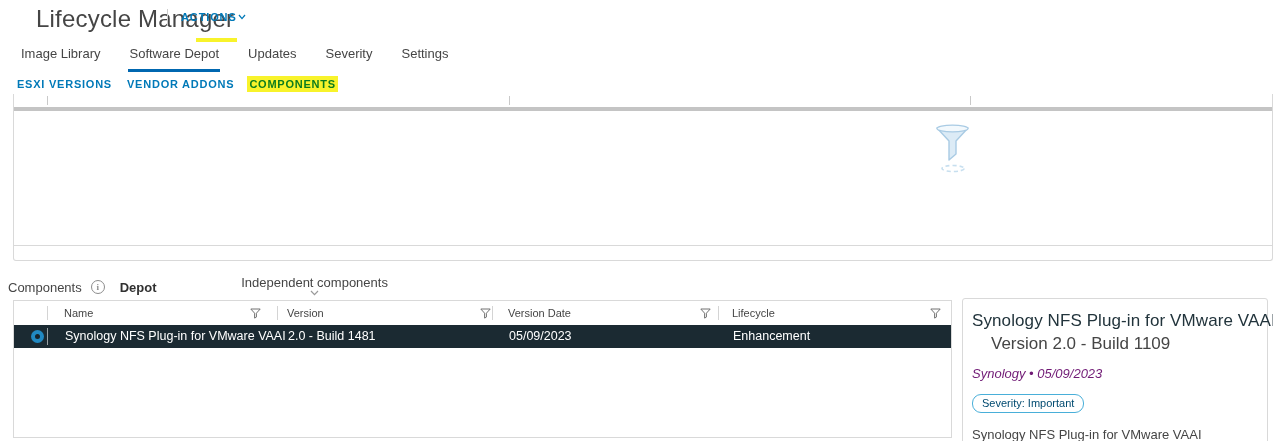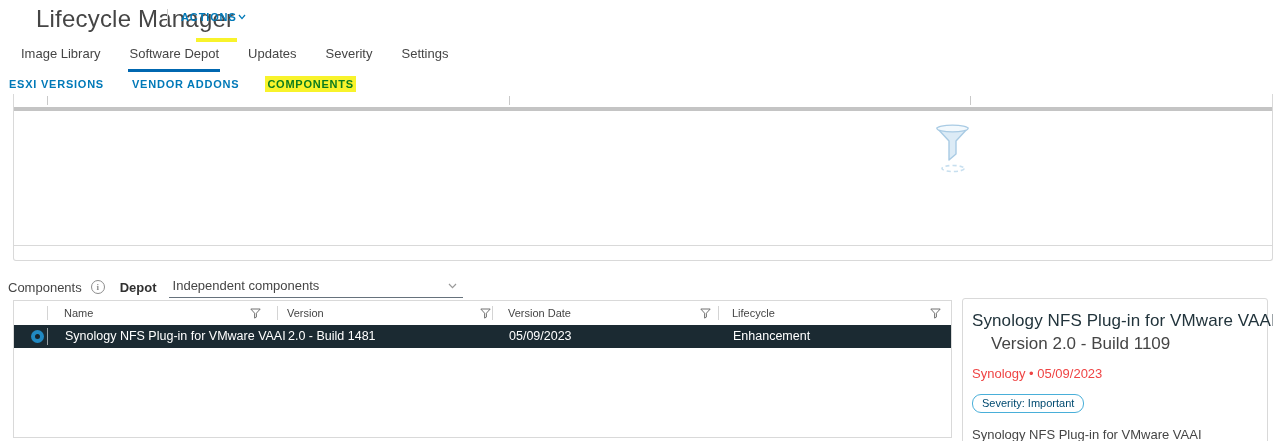--- a/index.html
+++ b/index.html
@@ -10,62 +10,62 @@
   .page-title { position:absolute; left:36px; top:5px; font-size:24px; font-weight:400; color:#454545; letter-spacing:.2px; }
   .title-divider { position:absolute; left:167px; top:9px; height:17px; border-left:1px solid #cccccc; }
   .actions-btn { position:absolute; left:181px; top:11px; font-size:11px; font-weight:700; color:#0079b8; letter-spacing:.08em; cursor:pointer; display:flex; align-items:center; gap:1px; }
 
   
   .tabs { position:absolute; left:20px; top:44px; display:flex; gap:27px; }
   .tab { font-size:13px; color:#454545; padding:2px 1px 8px; cursor:pointer; }
   .tab.active { border-bottom:3px solid #0067b0; }
 
   
-  .subtabs { position:absolute; left:7px; top:76px; display:flex; gap:24px; align-items:flex-start; }
+  .subtabs { position:absolute; left:15px; top:76px; display:flex; gap:11px; align-items:flex-start; }
   .subtab { font-size:11px; font-weight:700; letter-spacing:.07em; color:#0079b8; cursor:pointer; padding:2px 2px; }
   .subtab.highlighted { background:#f8f32b; color:#0c7c1e; }
   .highlight-artifact { position:absolute; left:196px; top:38px; width:41px; height:4px; background:#f8f32b; }
 
   
   .top-panel { position:absolute; left:13px; top:94px; width:1260px; height:167px; background:#fff;
                border:1px solid #d9d9d9; border-top:0; border-radius:0 0 3px 3px; }
   .top-panel .tick { position:absolute; top:2px; width:1px; height:9px; background:#c9c9c9; }
   .top-scrollbar { position:absolute; left:0; right:0; top:13px; height:4px; background:#c4c4c4; }
   .top-footer-line { position:absolute; left:0; right:0; bottom:14px; border-top:1px solid #d9d9d9; }
   .funnel-watermark { position:absolute; left:920px; top:30px; }
 
   
   .components-bar { position:absolute; left:8px; top:276px; height:22px; display:flex; align-items:center; }
   .components-label { font-size:13px; color:#454545; }
   .info-icon { width:14px; height:14px; margin-left:9px; border:1px solid #8c8c8c; border-radius:50%;
                color:#8c8c8c; font-size:9px; font-weight:700; display:flex; align-items:center; justify-content:center;
                font-family:"Liberation Serif", serif; cursor:pointer; }
   .show-label { font-size:13px; font-weight:700; color:#313131; margin-left:15px; }
   .show-select { margin-left:12px; width:294px; display:flex; align-items:center; justify-content:space-between;
-                 font-size:13px; color:#454545; border-bottom:1px solid #66727c; padding:2px 6px 4px 4px; cursor:pointer; }
+                 font-size:13px; color:#454545; border-bottom:1px solid #66727c; padding:2px 6px 4px 4px; cursor:pointer;flex-direction:column; }
 
   
   .grid { position:absolute; left:13px; top:300px; width:939px; height:138px; background:#fff; border:1px solid #d9d9d9; }
   .grid-header { position:relative; height:24px; background:#fff; }
   .grid-header .col-label { position:absolute; top:6px; font-size:11px; color:#454545; }
   .grid-header .sep { position:absolute; top:5px; width:1px; height:14px; background:#d4d4d4; }
   .grid-header .filter-icon { position:absolute; top:7px; cursor:pointer; }
   .grid-row.selected { position:relative; height:23px; background:#1b2a32; color:#fff; cursor:pointer; }
   .grid-row .cell { position:absolute; top:4px; font-size:12.5px; }
   .grid-row .row-sep { position:absolute; left:33px; top:3px; width:1px; height:17px; background:rgba(255,255,255,.55); }
   .radio { position:absolute; left:17px; top:5px; width:13px; height:13px; border-radius:50%;
            background:#2189c2; display:flex; align-items:center; justify-content:center; cursor:pointer; }
   .radio .dot { width:5px; height:5px; border-radius:50%; background:#16242c; }
 
   
   .details { position:absolute; left:962px; top:298px; width:306px; height:170px; background:#fff;
              border:1px solid #d9d9d9; border-radius:3px; padding:12px 9px; }
   .details-title { font-size:17px; color:#22343c; white-space:nowrap; letter-spacing:.1px; }
   .details-version { font-size:17px; color:#454545; margin:3px 0 0 19px; }
-  .details-meta { font-size:13px; color:#ef4444; margin-top:12px; }
+  .details-meta { font-size:13px; font-style:italic; color:#701a75; margin-top:12px; }
   .badges { display:flex; gap:7px; margin-top:13px; }
   .badge { font-size:11px; color:#004a70; border:1px solid #49afd9; border-radius:9px; padding:2px 9px 3px; white-space:nowrap; }
   .details-desc { font-size:13px; color:#454545; margin-top:14px; }
 </style>
 </head>
 <body>
 
 <div id="app">
 
   <div class="page-title">Lifecycle Manager</div>

